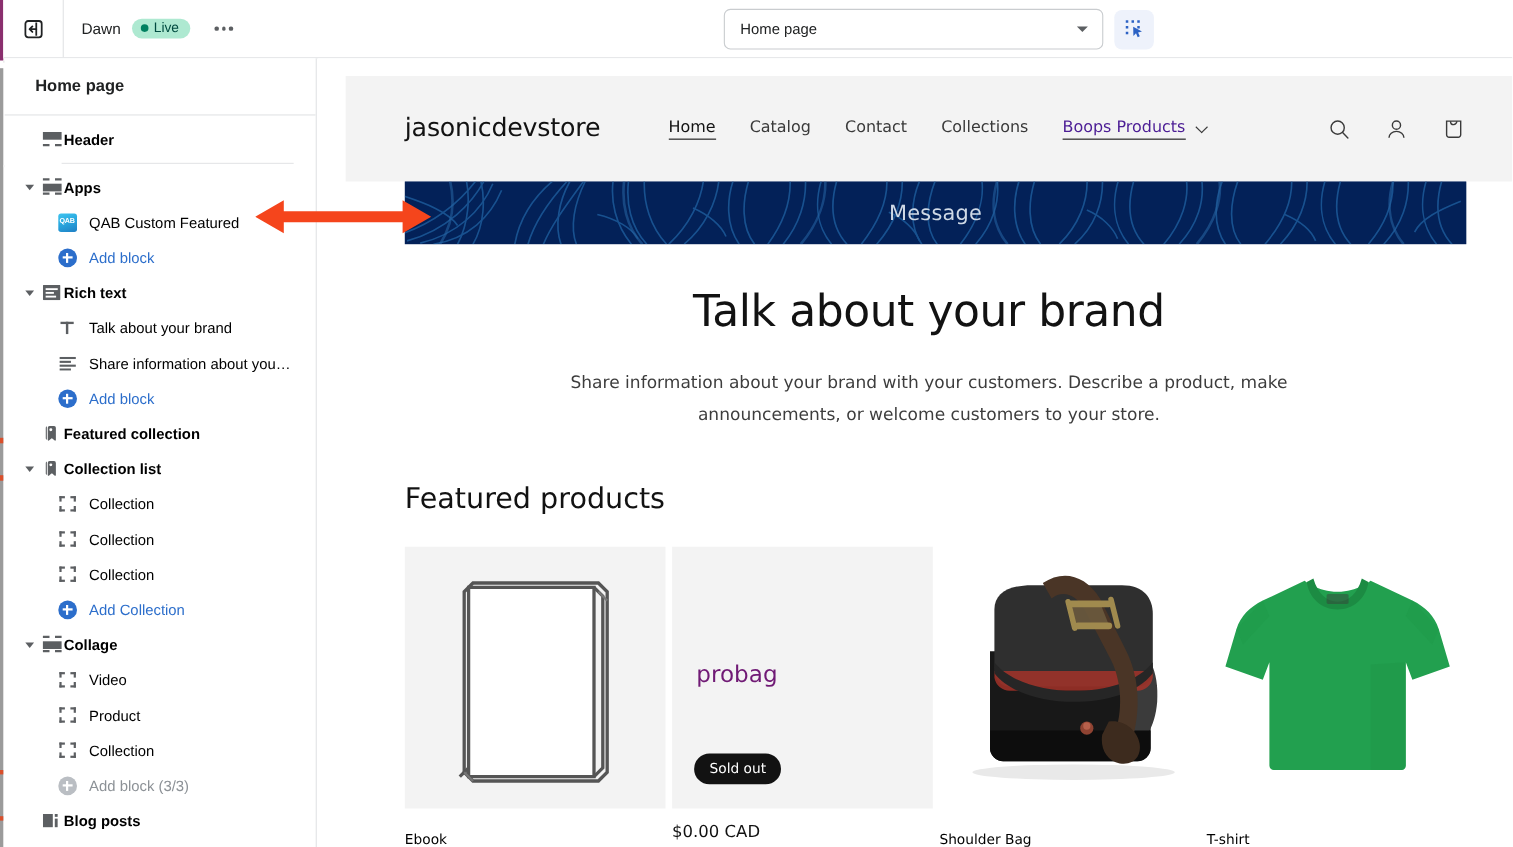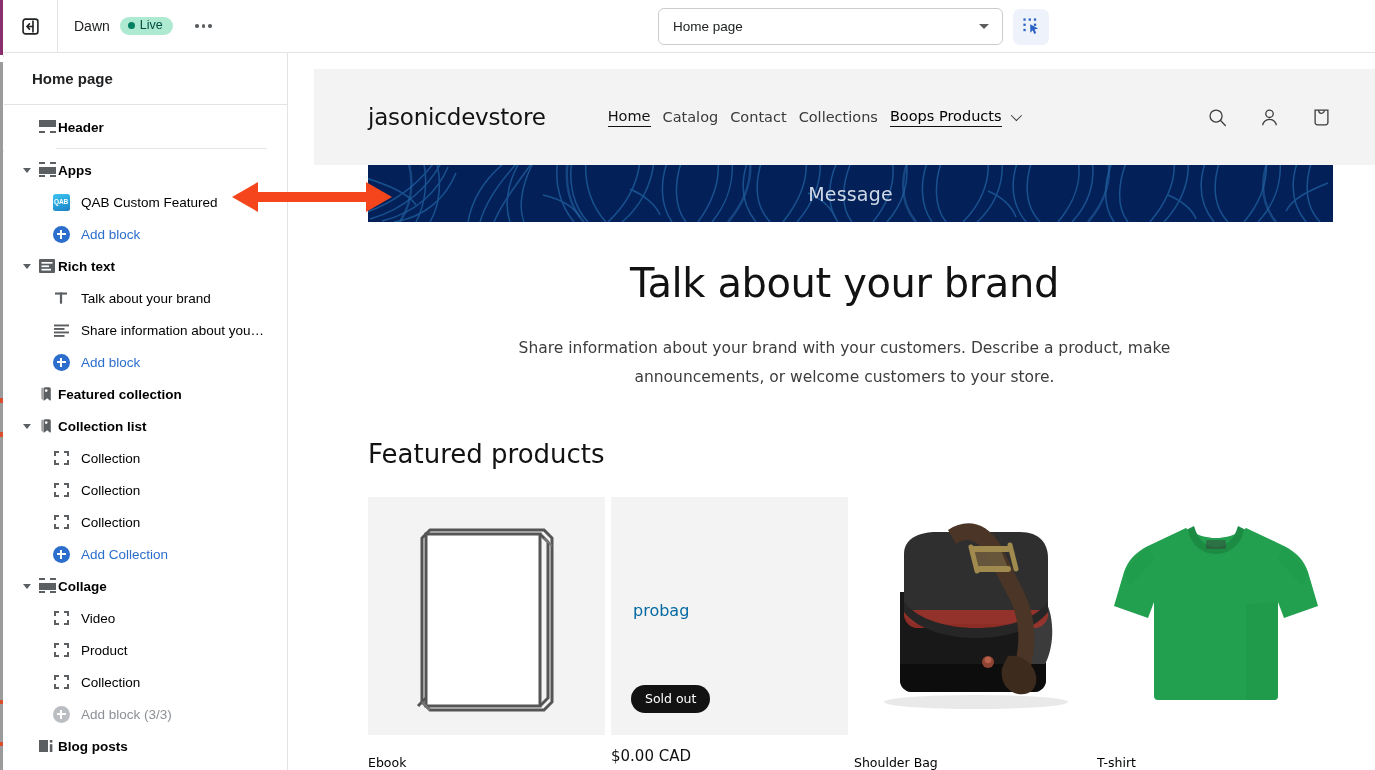--- a/index.html
+++ b/index.html
@@ -131,26 +131,26 @@
     position:absolute; left:25px; top:16px; width:1061px; height:701px;
     background:#fff; overflow:hidden;
   }
   .store-header {
     height:96px; background:#f3f3f3; display:flex; align-items:center;
     padding:0 0 0 54px; position:relative;
   }
   .store-logo {
     font-family:"DejaVu Sans", sans-serif; font-size:23px; color:#121212; letter-spacing:-0.2px;
   }
-  .store-nav { display:flex; align-items:center; gap:12px; margin-left:62px; }
+  .store-nav { display:flex; align-items:flex-start; gap:31px; margin-left:62px; }
   .nav-item {
     font-family:"DejaVu Sans", sans-serif; font-size:14.5px; color:#3a3a3a; cursor:pointer; white-space:nowrap;
   }
   .nav-item.active { color:#121212; border-bottom:1px solid #121212; padding-bottom:2px; }
-  .nav-item.underlined { color:#000000; border-bottom:1px solid #121212; padding-bottom:2px; display:flex; align-items:center; }
+  .nav-item.underlined { color:#4c1d95; border-bottom:1px solid #121212; padding-bottom:2px; display:flex; align-items:center; }
   .nav-dd { display:flex; align-items:center; gap:9px; }
   .chev { width:8px;height:8px;border-right:1.3px solid #3a3a3a;border-bottom:1.3px solid #3a3a3a;transform:rotate(45deg) translateY(-2px); }
   .store-icons { position:absolute; right:43px; display:flex; align-items:center; gap:31px; }
 
   
   .banner {
     position:relative; margin-left:54px; width:965px; height:57px;
     background:#032158; overflow:hidden;
     display:flex; align-items:center; justify-content:center;
   }
@@ -192,21 +192,21 @@
   .card-price {
     font-family:"DejaVu Sans", sans-serif; font-size:15px; color:#121212; margin-top:15px;
   }
   .soldout {
     position:absolute; left:20px; bottom:22px;
     background:#121212; color:#fff; border-radius:14px;
     font-family:"DejaVu Sans", sans-serif; font-size:12.5px; padding:6px 14px 7px;
   }
   .probag-label {
     position:absolute; left:22px; top:104px;
-    font-family:"DejaVu Sans", sans-serif; font-size:16px; color:#0369a1;
+    font-family:"DejaVu Sans", sans-serif; font-size:21px; color:#701a75;
   }
 
   
   .arrow-svg { position:absolute; left:232px; top:172px; z-index:40; pointer-events:none; }
 </style>
 </head>
 <body>
 
 <div id="app">
 

